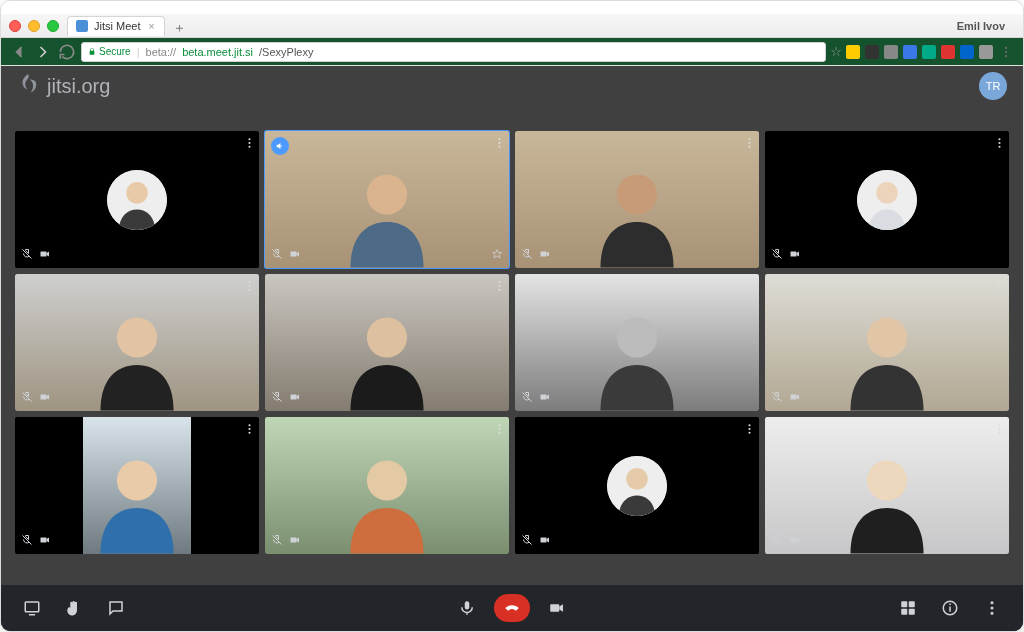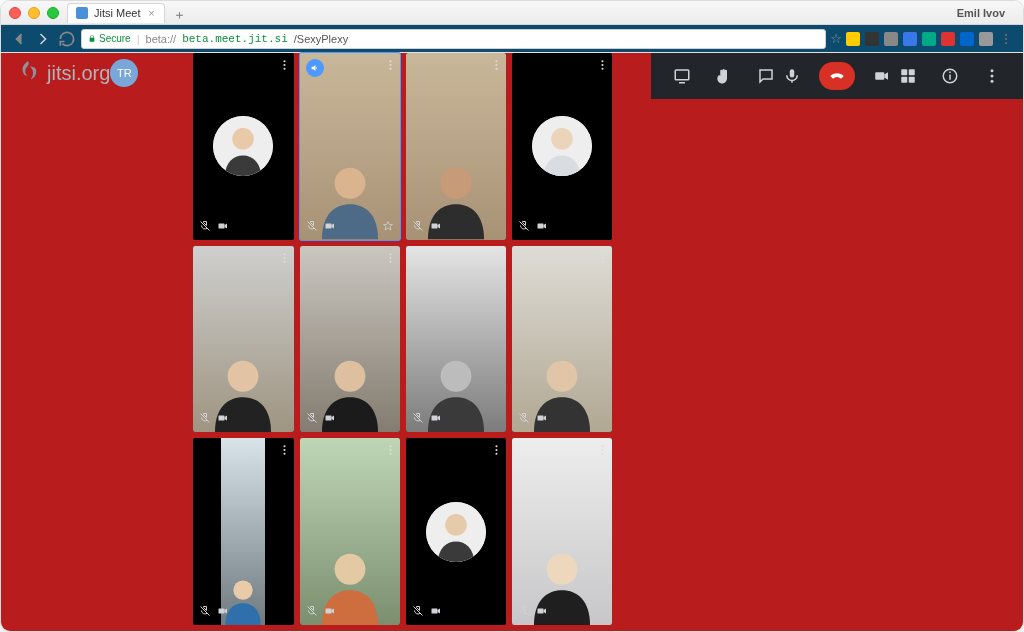--- a/index.html
+++ b/index.html
@@ -4,56 +4,56 @@
 <style>
   * { box-sizing: border-box; margin: 0; padding: 0; }
   html, body { width: 1024px; height: 632px; background: #fff; font-family: -apple-system, "Helvetica Neue", Arial, sans-serif; overflow: hidden; }
 
   
   .browser {
     width: 1024px; height: 632px; border-radius: 10px; border: 1px solid #dcdcdc;
     box-shadow: 0 10px 30px rgba(0,0,0,0.15); overflow: hidden; display: flex; flex-direction: column;
     background: #fff;
   }
-  .titlebar { height: 24px; display: flex; align-items: center; padding: 9px 8px; background: linear-gradient(#f7f7f7,#ececec); border-bottom: 1px solid #d6d6d6; }
+  .titlebar { height: 24px; display: flex; align-items: center; padding: 9px 8px; background: linear-gradient(#f7f7f7,#ececec); border-bottom: 1px solid #d6d6d6; margin-top: 13px; }
   .traffic { display: flex; gap: 7px; }
   .dot { width: 12px; height: 12px; border-radius: 50%; }
   .dot.red { background: #ff5f57; border:1px solid #e0443e;}
   .dot.yellow { background: #ffbd2e; border:1px solid #dea123;}
   .dot.green { background: #28c940; border:1px solid #1aab29;}
   .tabstrip { flex:1; display:flex; align-items:flex-end; padding-left:8px; }
   .tab { height: 20px; background:#fff; border:1px solid #d6d6d6; border-bottom:none; border-radius:4px 4px 0 0; display:flex; align-items:center; padding:0 8px; font-size:11px; color:#333; gap:6px;}
   .tab .favicon { width:12px; height:12px; border-radius:2px; background:#4a90d9;}
   .tab .close { width:10px; height:10px; display:flex; align-items:center; justify-content:center; color:#999; font-size:11px;}
   .tab-new { width:20px; height:16px; display:flex; align-items:center; justify-content:center; color:#777; font-size:13px; margin-left:4px;}
   .profile-name { font-size:11px; color:#555; padding-right:10px;font-weight:bold;}
 
-  .addrbar { height: 28px; display:flex; align-items:center; gap:4px; padding:0 8px; background:#0c4a6e; border-bottom:1px solid #e2e2e2; }
+  .addrbar { height: 28px; display:flex; align-items:center; gap:4px; padding:0 8px; background:#14532d; border-bottom:1px solid #e2e2e2; }
   .nav-btn { width:20px; height:20px; display:flex; align-items:center; justify-content:center; color:#888; font-size:12px;}
   .addr-field { flex:1; height:20px; border:1px solid #d0d0d0; border-radius:3px; display:flex; align-items:center; padding:0 6px; font-size:11px; background:#fff; gap:6px;}
   .secure { color:#0a8f3c; font-size:10px; display:flex; align-items:center; gap:3px;}
   .lock { width:8px; height:9px; }
   .lock svg { width:8px; height:9px; fill:#0a8f3c;}
-  .url-host { color:#0a8f3c;font-family:Liberation Mono, monospace; }
+  .url-host { color:#0a8f3c; }
   .url-path { color:#555; }
   .url-scheme { color:#888; }
   .ext-icons { display:flex; gap:5px; align-items:center;}
   .ext-icons span { width:14px; height:14px; background:#bbb; border-radius:2px; display:block;}
   .ext-icons span:nth-child(1){background:#fc0;}
   .ext-icons span:nth-child(2){background:#333;}
   .ext-icons span:nth-child(3){background:#888;}
   .ext-icons span:nth-child(4){background:#3b78e7;}
   .ext-icons span:nth-child(5){background:#0a8;}
   .ext-icons span:nth-child(6){background:#d33;}
   .ext-icons span:nth-child(7){background:#06c;}
   .ext-icons span:nth-child(8){background:#999;}
   .menu-dots { width:18px; height:18px; display:flex; align-items:center; justify-content:center; color:#666;}
 
   
-  .app { flex:1; background:#b91c1c; display:flex; flex-direction:row; position:relative;gap:25px;}
+  .app { flex:1; background:#404040; display:flex; flex-direction:column; position:relative;gap:25px;}
   .app-header { height:40px; display:flex; align-items:center; justify-content:space-between; padding:0 16px;}
   .brand { display:flex; align-items:center; gap:8px; color:#b0b3b8; font-size:20px; font-weight:500;}
   .brand .flame { width:22px; height:26px; }
   .brand .flame svg { width:22px; height:26px; fill:#8e929a; }
   .avatar-badge { width:28px; height:28px; border-radius:50%; background:#7aa7d9; color:#fff; font-size:11px; display:flex; align-items:center; justify-content:center;}
 
   .grid { flex:1; display:grid; grid-template-columns: repeat(4, 1fr); grid-template-rows: repeat(3, 1fr); gap:6px; padding:0 14px 6px 14px;}
   .tile { position:relative; border-radius:2px; overflow:hidden; background:#000; }
   .tile .inner { position:absolute; inset:0; }
   .tile.active { outline:2px solid #4c9aff; outline-offset:-1px; }

